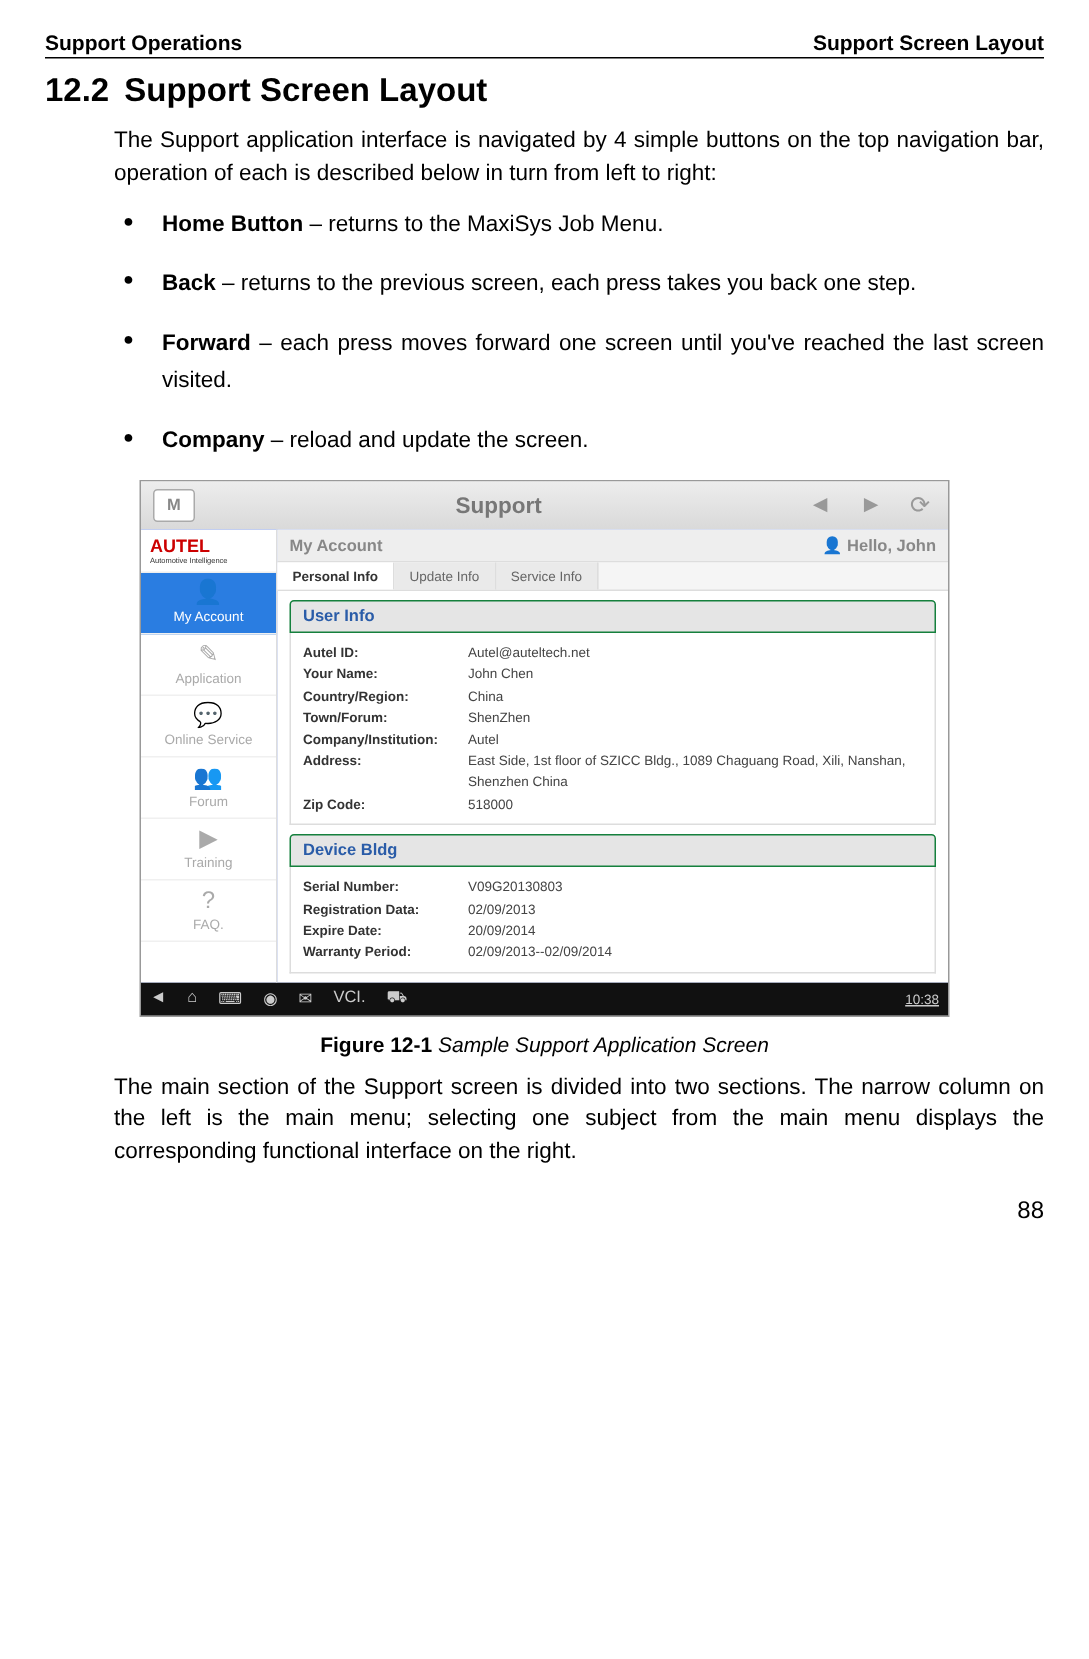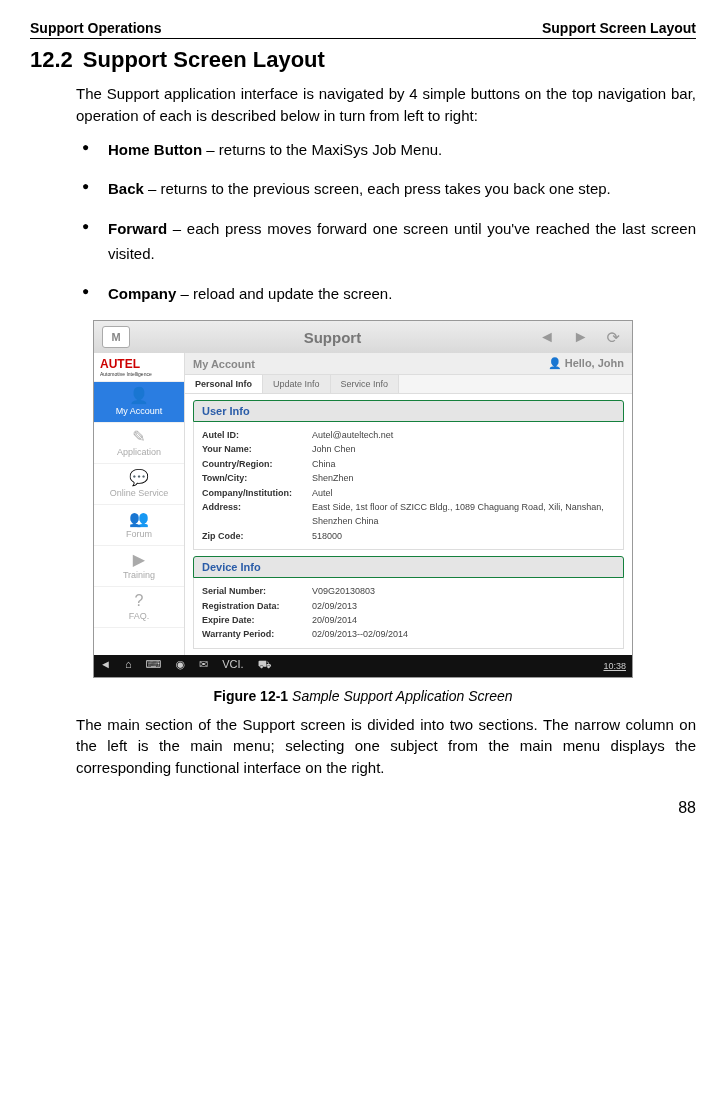--- a/index.html
+++ b/index.html
@@ -306,39 +306,39 @@
                 </div>
               <div class="info-row">
                   <span class="info-label">Your Name:</span>
                   <span class="info-value">John Chen</span>
                 </div>
               <div class="info-row">
                   <span class="info-label">Country/Region:</span>
                   <span class="info-value">China</span>
                 </div>
               <div class="info-row">
-                  <span class="info-label">Town/City:</span>
+                  <span class="info-label">Town/Forum:</span>
                   <span class="info-value">ShenZhen</span>
                 </div>
               <div class="info-row">
                   <span class="info-label">Company/Institution:</span>
                   <span class="info-value">Autel</span>
                 </div>
               <div class="info-row">
                   <span class="info-label">Address:</span>
                   <span class="info-value">East Side, 1st floor of SZICC Bldg., 1089 Chaguang Road, Xili, Nanshan, Shenzhen China</span>
                 </div>
               <div class="info-row">
                   <span class="info-label">Zip Code:</span>
                   <span class="info-value">518000</span>
                 </div>
             </div>
           </div>
           <div class="section-block">
-            <div class="block-header">Device Info</div>
+            <div class="block-header">Device Bldg</div>
             <div class="info-table">
               <div class="info-row">
                   <span class="info-label">Serial Number:</span>
                   <span class="info-value">V09G20130803</span>
                 </div>
               <div class="info-row">
                   <span class="info-label">Registration Data:</span>
                   <span class="info-value">02/09/2013</span>
                 </div>
               <div class="info-row">

